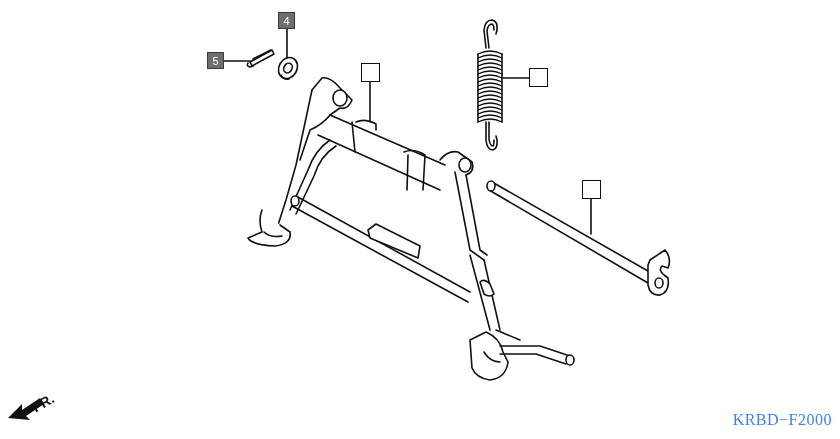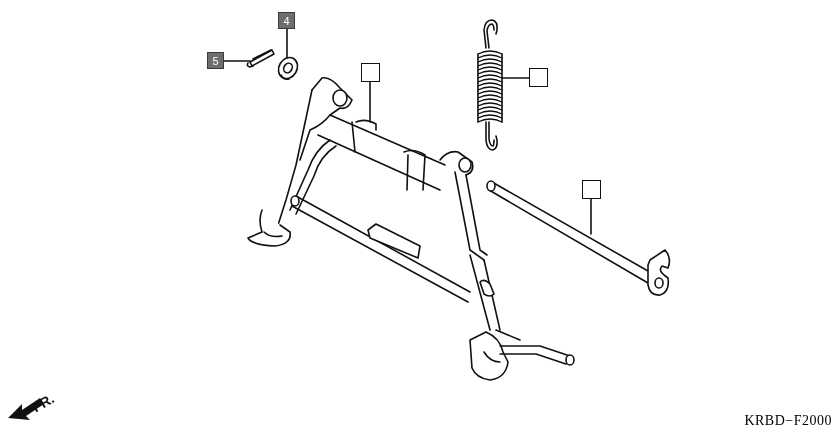--- a/index.html
+++ b/index.html
@@ -1,21 +1,21 @@
 <!DOCTYPE html>
 <html><head>
 <meta charset="utf-8">
 <style>
   html, body { margin: 0; padding: 0; background: #ffffff; }
   body { width: 840px; height: 439px; position: relative; overflow: hidden; font-family: "Liberation Sans", sans-serif; }
   #diagram { position: absolute; left: 0; top: 0; width: 840px; height: 439px; }
   .callout { position: absolute; width: 17px; height: 17px; box-sizing: border-box; display: flex; align-items: center; justify-content: center; font-family: "Liberation Sans", sans-serif; font-size: 11px; }
   .callout.filled { background: #6e6e6e; color: #ffffff; border: 1px solid #3a3a3a; }
   .callout.empty { background: #ffffff; border: 1.5px solid #111111; width: 19px; height: 19px; }
-  .code { position: absolute; right: 8px; bottom: 10px; font-family: "Liberation Serif", serif; font-size: 14px; letter-spacing: 0.5px; color: #000000; }
+  .code { position: absolute; right: 8px; bottom: 10px; font-family: "Liberation Serif", serif; font-size: 16px; letter-spacing: 0.5px; color: #3b82f6; }
 </style>
 </head>
 <body>
 
 <svg id="diagram" viewBox="0 0 840 439" xmlns="http://www.w3.org/2000/svg">
   <g fill="none" stroke="#111" stroke-width="1.6" stroke-linejoin="round" stroke-linecap="round">
 
     <g>
       <path d="M250 62 L272 50 L274 54 L252 66 Z" fill="#fff"></path>
       <path d="M248 63 Q246 66 250 67 L253 66"></path>

